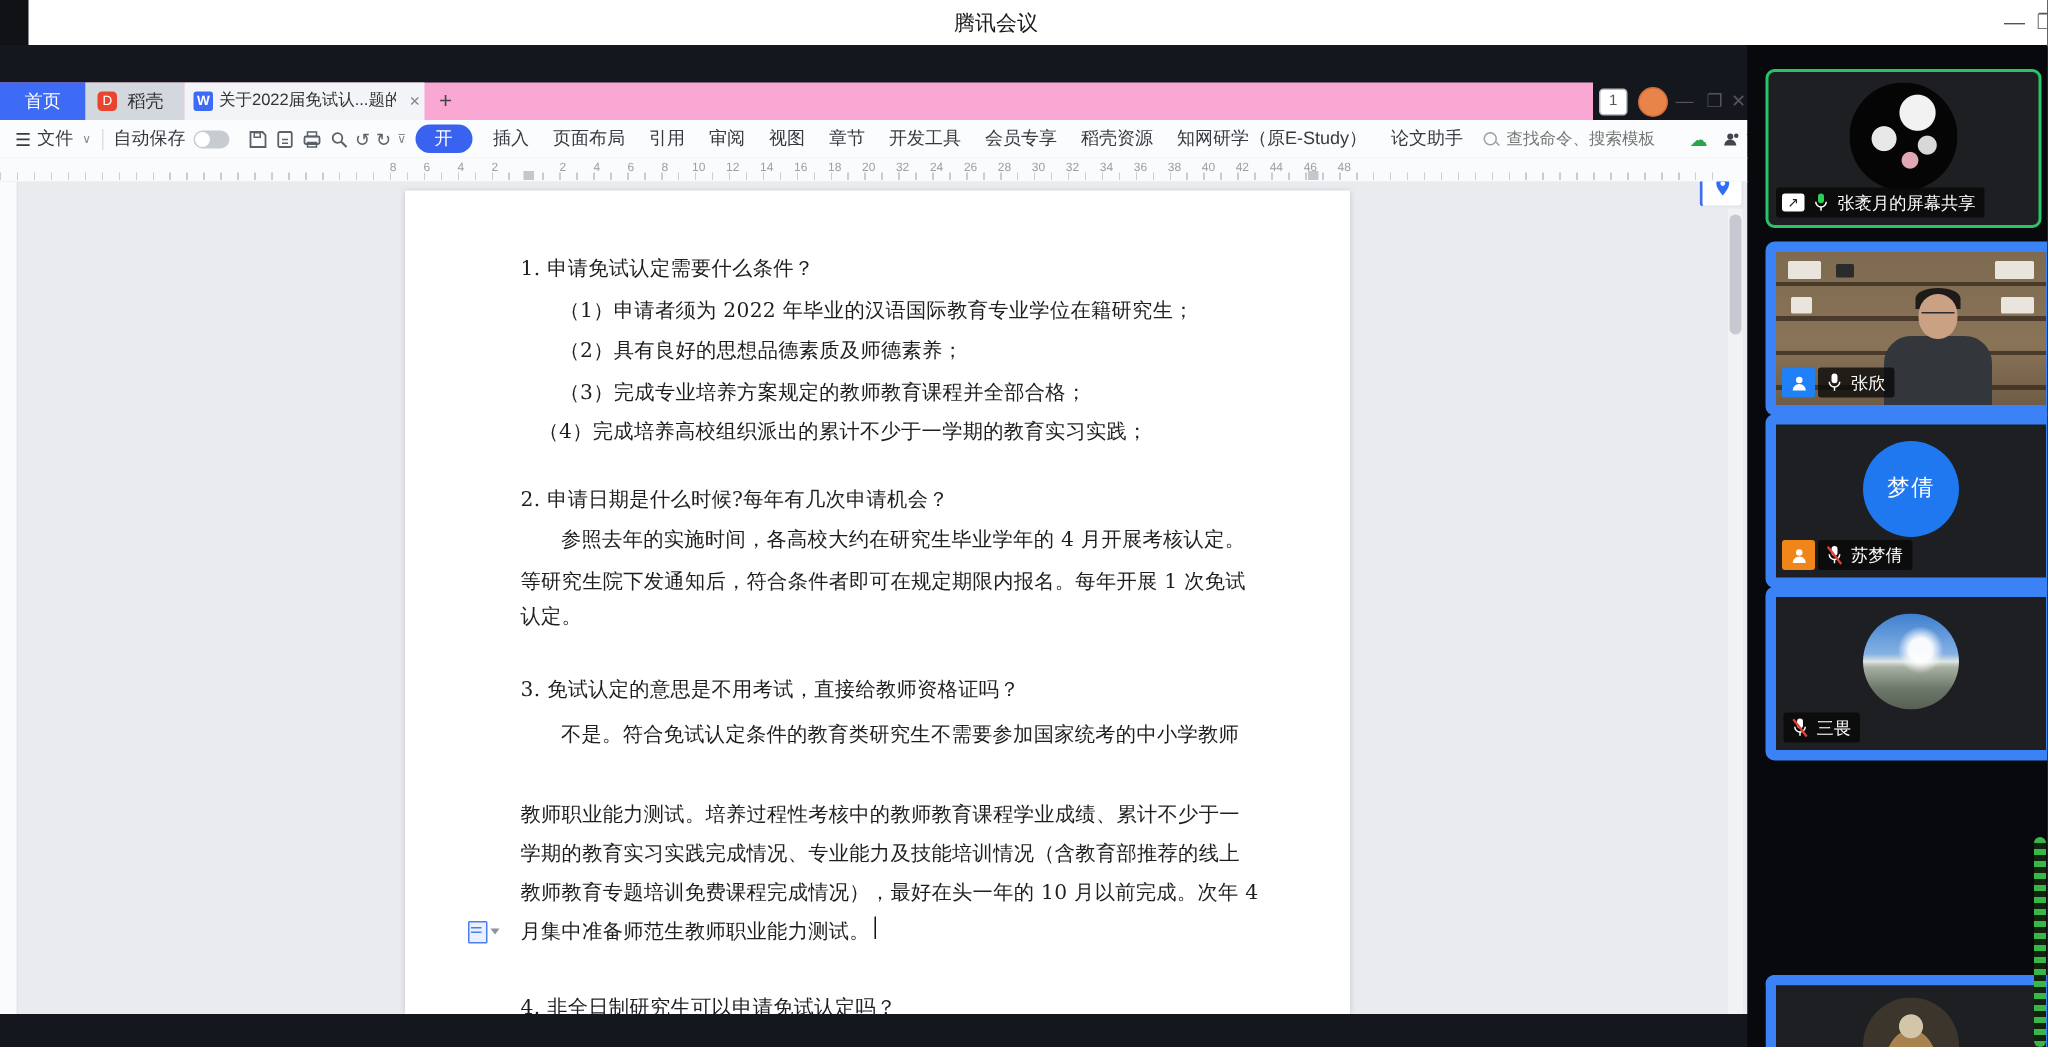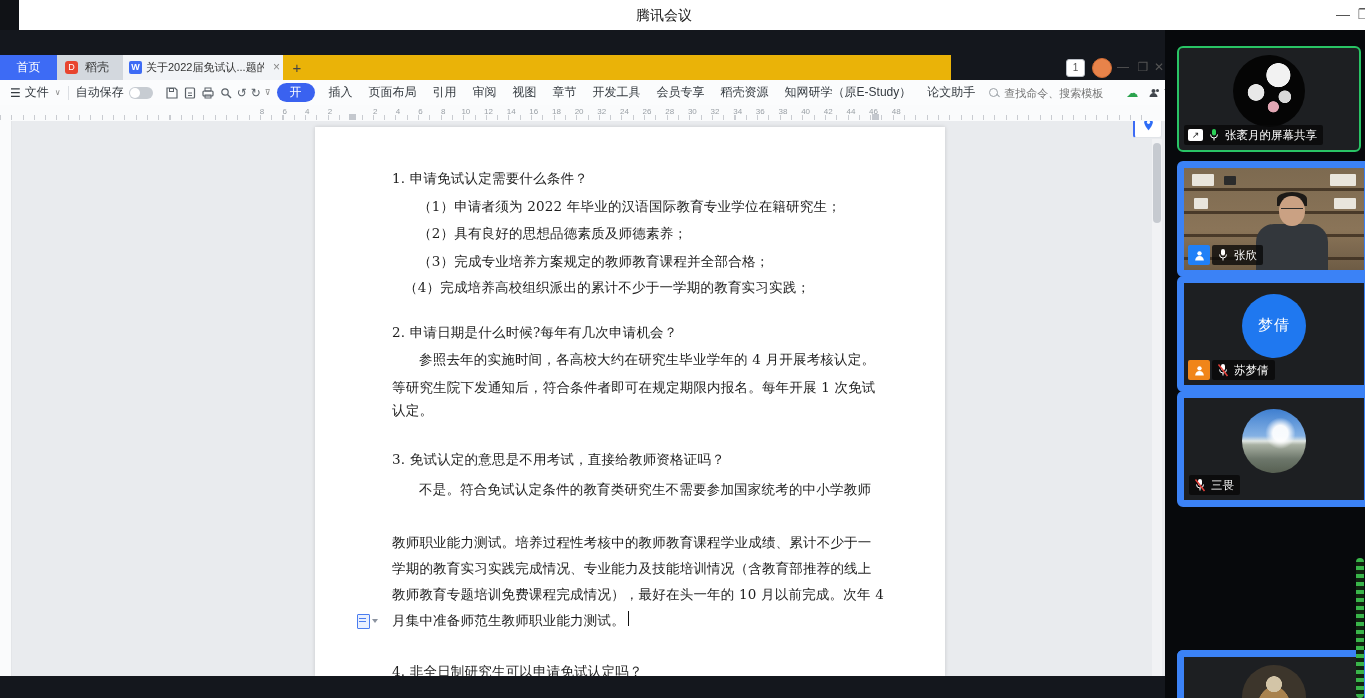--- a/index.html
+++ b/index.html
@@ -11,21 +11,21 @@
   #meet-titlebar{left:0;top:0;width:1365px;height:30px;background:#ffffff;border-bottom:1px solid #e3e3e3;margin-left:19px;}
   #meet-title{left:0;top:0;width:1290px;height:30px;line-height:30px;text-align:center;font-size:14px;color:#1a1a1a;}
   .meet-ctrl{top:0;width:22px;height:30px;line-height:28px;text-align:center;color:#555;font-size:14px;cursor:pointer;}
   #meet-body{left:0;top:30px;width:1365px;height:668px;background:#0b0d11;}
 
   
   #share-area{left:0;top:30px;width:1165px;height:668px;background:#14171d;}
   #wps{left:0;top:25px;width:1165px;height:666px;}
 
   
-  #wps-tabrow{left:0;top:0;width:951px;height:25px;background:#eab308;}
+  #wps-tabrow{left:0;top:0;width:1062px;height:25px;background:#f9a8d4;}
   .wps-tab{top:0;height:25px;line-height:25px;font-size:12px;color:#333;}
   #tab-home{left:0;width:57px;background:#3d6bf5;color:#fff;text-align:center;}
   #tab-docer{left:57px;width:66px;text-align:center;background:#d3d8de;}
   #docer-logo{position:absolute;left:8px;top:6px;width:13px;height:13px;border-radius:3px;background:#e8442e;color:#fff;font-size:9px;line-height:13px;text-align:center;}
   #tab-docer span{margin-left:14px;}
   #tab-doc{left:123px;width:160px;background:#f2f4f7;}
   #doc-tab-icon{position:absolute;left:6px;top:6px;width:13px;height:13px;border-radius:2px;background:#3d6bf5;color:#fff;font-size:9px;line-height:13px;text-align:center;font-weight:bold;}
   #tab-doc .tab-label{position:absolute;left:23px;top:0;width:118px;overflow:hidden;white-space:nowrap;font-size:11px;color:#333;}
   #tab-doc .tab-close{position:absolute;right:3px;top:0;color:#888;font-size:12px;}
   #tab-plus{left:287px;width:20px;text-align:center;color:#444;font-size:15px;}
@@ -57,21 +57,21 @@
   
   #wps-ruler{left:0;top:50px;width:1165px;height:16px;background:#fafbfc;border-bottom:1px solid #e6e8eb;overflow:hidden;}
   .ruler-num{position:absolute;top:2px;font-size:8px;color:#9aa0a6;transform:translateX(-50%);}
   #ruler-ticks{position:absolute;left:0;top:10px;width:1150px;height:5px;
      background:repeating-linear-gradient(90deg,#c9ccd1 0 1px,transparent 1px 11.3px);}
   .indent-marker{position:absolute;width:7px;height:6px;background:#c4c8ce;top:9px;}
 
   
   #doc-canvas{left:0;top:66px;width:1165px;height:555px;background:#e9ebee;overflow:hidden;}
   #v-ruler{left:0;top:0;width:11px;height:555px;background:#fafbfc;border-right:1px solid #e3e5e8;}
-  #doc-page{left:270px;top:6px;width:630px;height:549px;background:#ffffff;box-shadow:0 0 4px rgba(0,0,0,0.15);overflow:hidden;margin-left:45px;}
+  #doc-page{left:270px;top:6px;width:630px;height:549px;background:#ffffff;box-shadow:0 0 4px rgba(0,0,0,0.15);overflow:hidden;}
   .doc-line{position:absolute;font-family:"DejaVu Serif",serif;font-size:13.5px;color:#1e1e1e;white-space:nowrap;letter-spacing:0.2px;}
   #text-cursor{left:313px;top:484px;width:1px;height:15px;background:#111;}
   #comment-icon{left:42px;top:487px;width:11px;height:13px;border:1px solid #4a7df0;border-radius:1px;background:#e9f0ff;}
   #comment-icon::after{content:"";position:absolute;left:1px;top:3px;width:7px;height:1px;background:#4a7df0;box-shadow:0 3px 0 #4a7df0;}
   #comment-caret{left:57px;top:492px;width:0;height:0;border-left:3px solid transparent;border-right:3px solid transparent;border-top:4px solid #8b93a0;}
 
   
   #pin-box{left:1133px;top:-10px;width:26px;height:25px;background:#fff;border:1px solid #e1e4e8;border-left:2px solid #3d6bf5;border-radius:3px;display:flex;align-items:center;justify-content:center;}
   #doc-scroll-track{left:1152px;top:18px;width:10px;height:537px;background:#f1f2f4;}
   #doc-scroll-thumb{left:1153px;top:22px;width:8px;height:80px;border-radius:4px;background:#c6cad0;}

